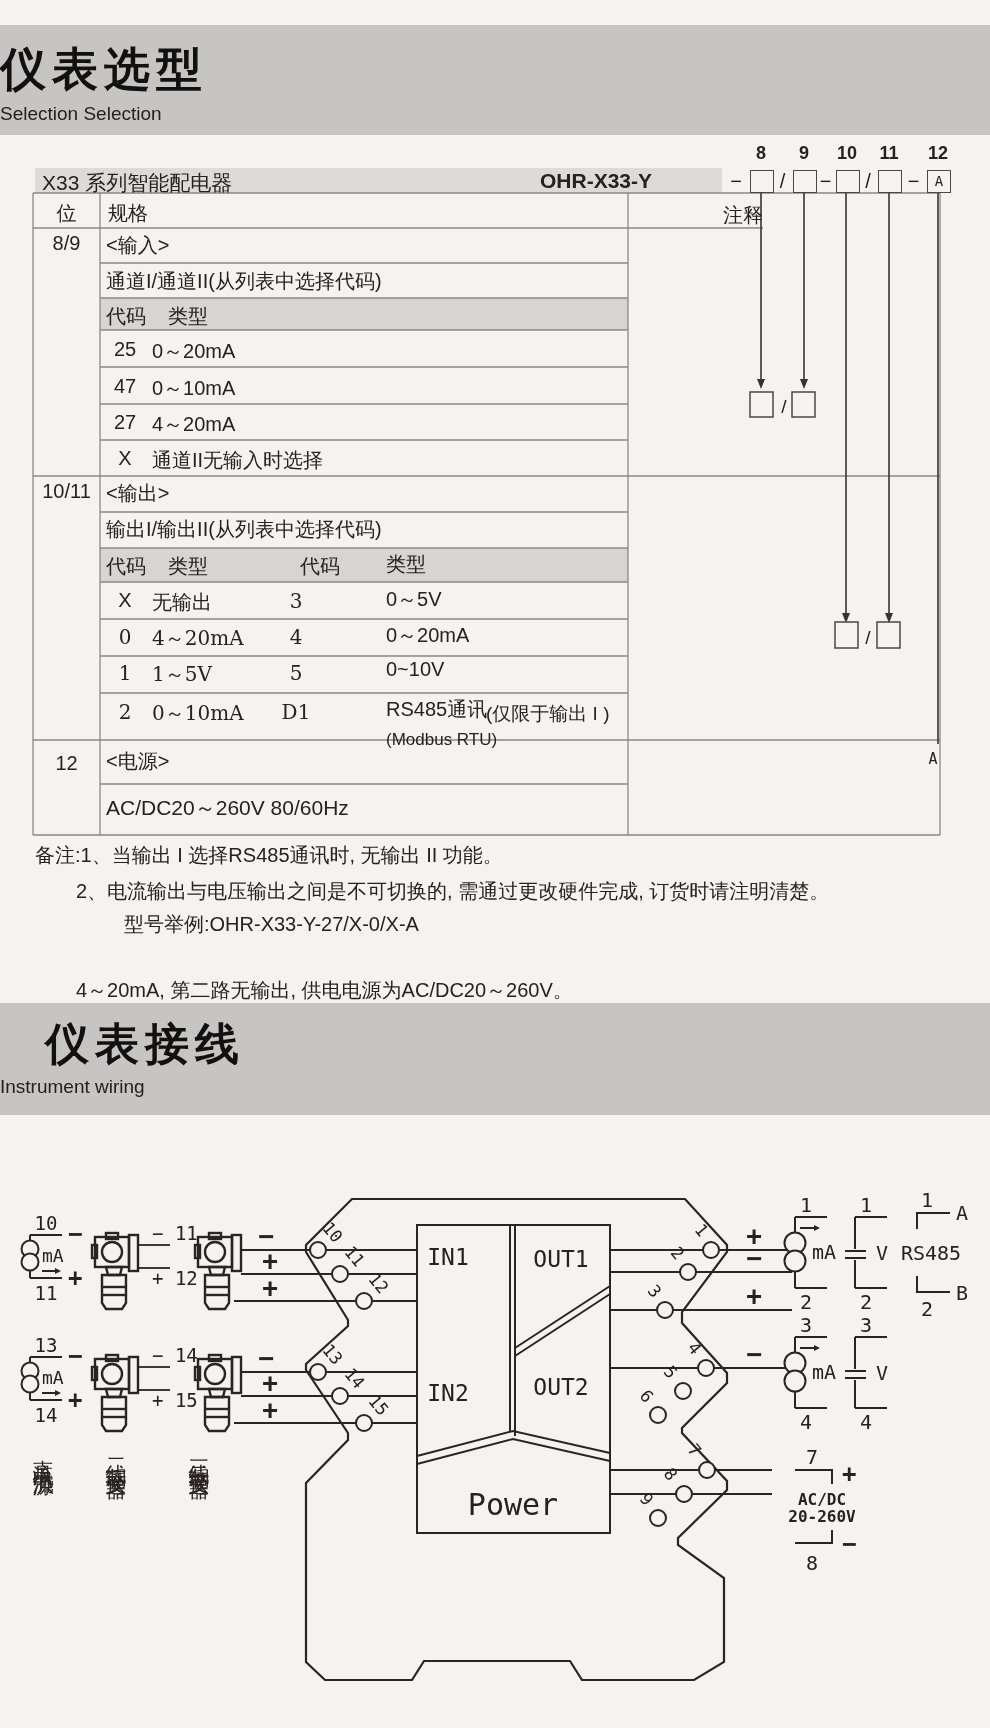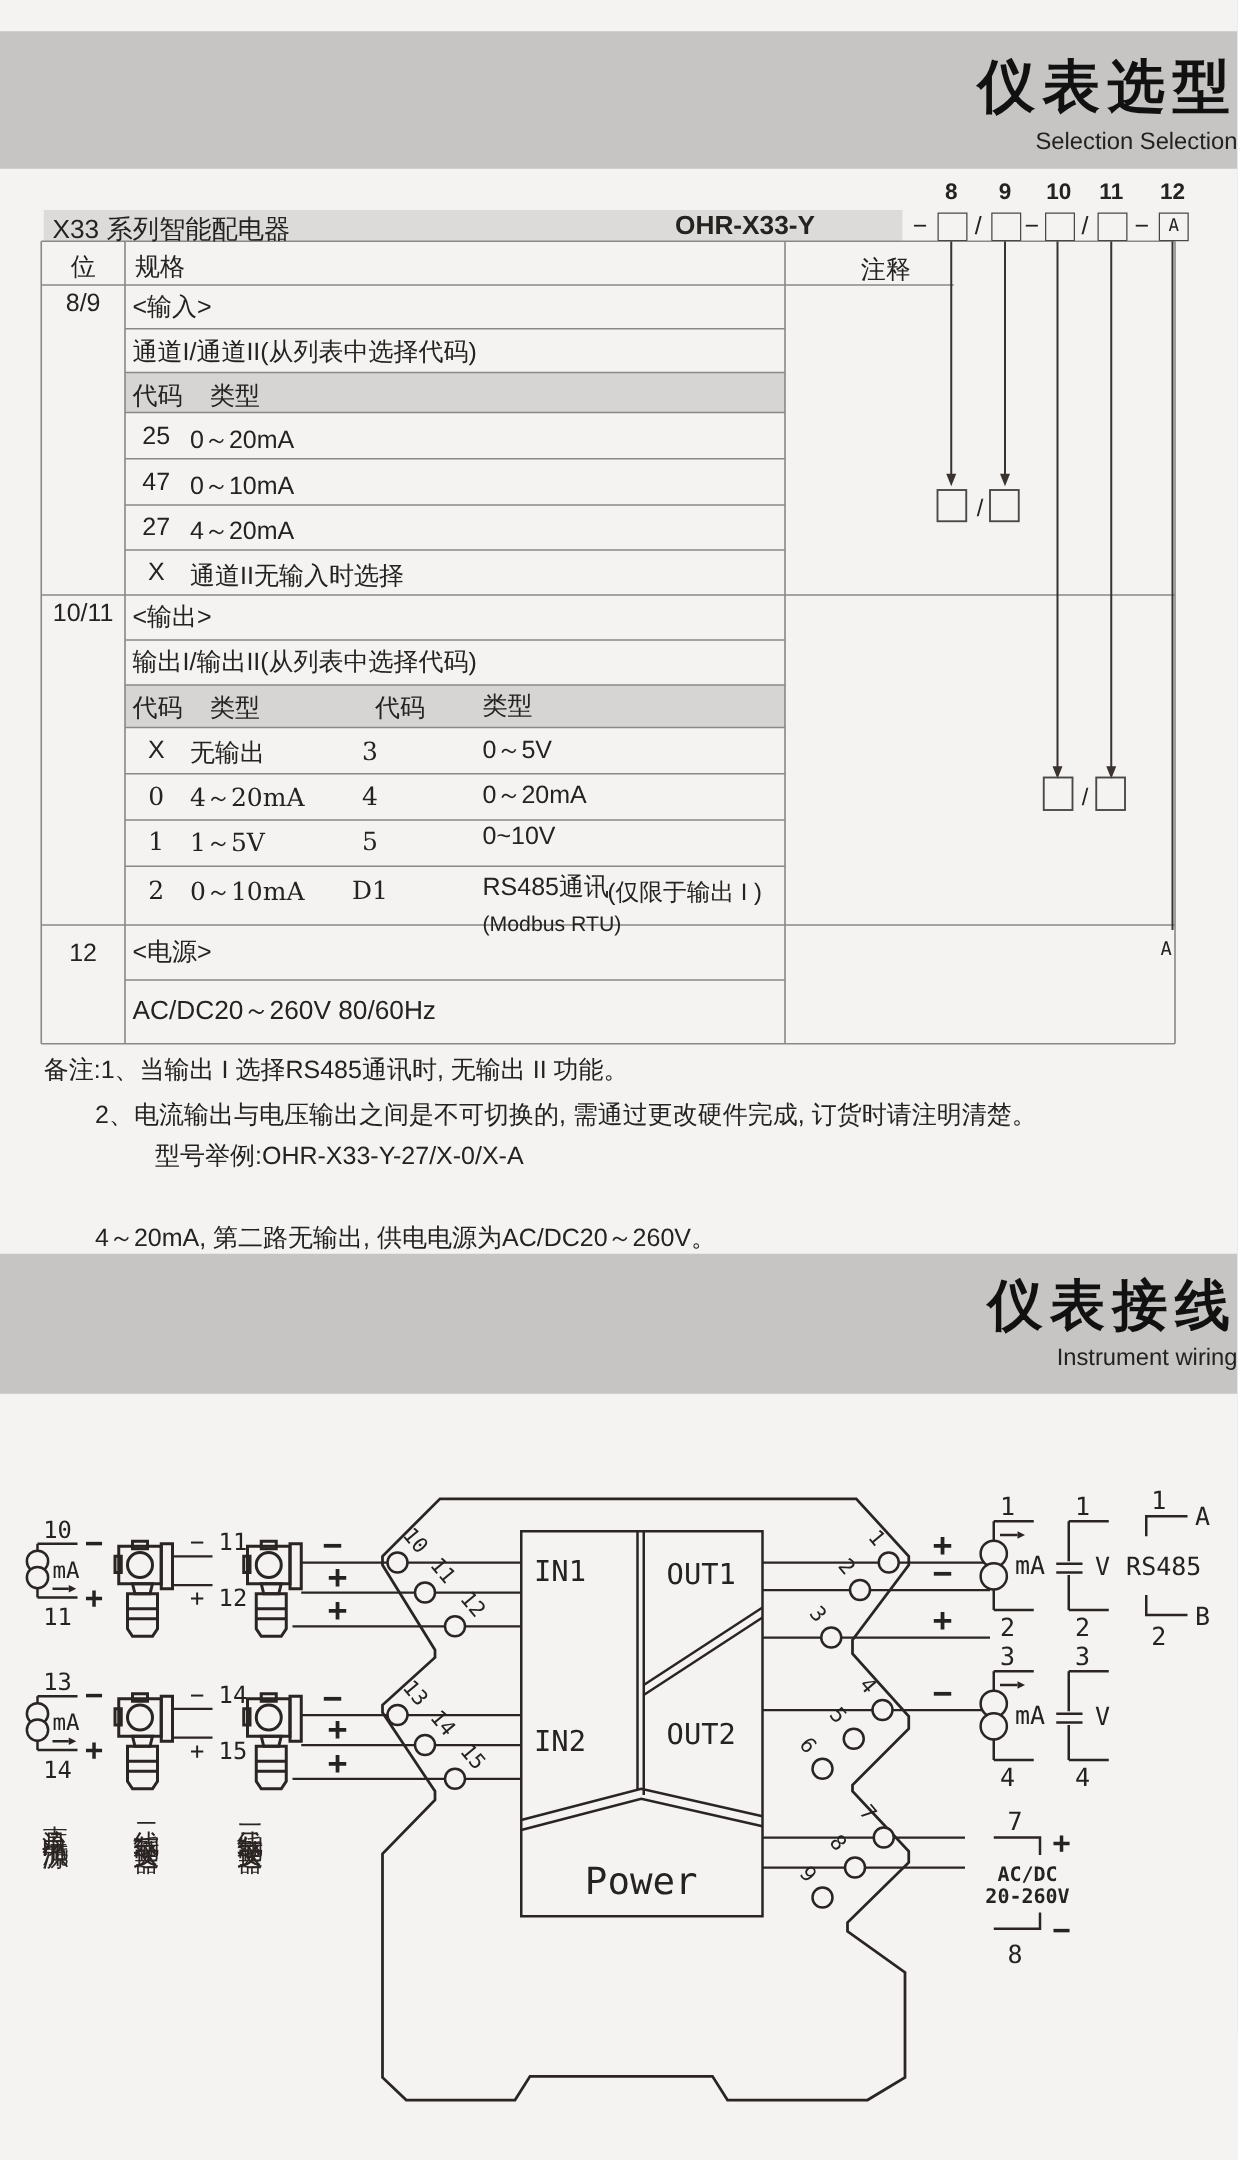--- a/index.html
+++ b/index.html
@@ -1,19 +1,19 @@
 <!DOCTYPE html>
 <html><head>
 <meta charset="utf-8">
 <style>
   html,body{margin:0;padding:0;background:#e8e7e5;}
   .page{position:relative;width:990px;height:1728px;background:#f4f3f1;overflow:hidden;
         font-family:"Liberation Sans","DejaVu Sans",sans-serif;color:#252220;}
   .abs{position:absolute;white-space:nowrap;}
-  .band{position:absolute;left:0;width:990px;background:#c6c5c3;text-align:right;}
+  .band{position:absolute;left:0;width:990px;background:#c6c5c3;text-align:left;}
   .band .bt{font-size:46px;font-weight:bold;letter-spacing:6px;color:#111;}
   .band .bs{font-size:19px;color:#222;margin-top:2px;}
   .t20{font-size:20px;}
   .t21{font-size:21px;}
   .t17{font-size:17px;}
   .t15{font-size:19px;}
   .serif{font-family:"DejaVu Serif","Liberation Serif",serif;}
   .ctr{text-align:center;}
   .digit{font-size:18px;font-weight:bold;text-align:center;width:22px;}
   .mbox{position:absolute;width:22px;height:21px;border:1.5px solid #4a4846;background:#f4f3f1;
@@ -104,21 +104,21 @@
   <span class="mbox" style="left:927px;top:170px;">A</span>
 
   <span class="abs sep" style="left:724px;top:170px;width:24px;">−</span>
   <span class="abs sep" style="left:772px;top:170px;width:21px;">/</span>
   <span class="abs sep" style="left:815px;top:170px;width:21px;">−</span>
   <span class="abs sep" style="left:858px;top:170px;width:20px;">/</span>
   <span class="abs sep" style="left:900px;top:170px;width:27px;">−</span>
 
   <span class="abs t20 ctr" style="left:33px;top:200px;width:67px;">位</span>
   <span class="abs t20" style="left:108px;top:200px;">规格</span>
-  <span class="abs t20 ctr" style="left:641px;top:202px;width:135px;">注释</span>
+  <span class="abs t20 ctr" style="left:628px;top:202px;width:135px;text-align:right;">注释</span>
 
   <span class="abs t20 ctr" style="left:33px;top:232px;width:67px;">8/9</span>
   <span class="abs t20" style="left:106px;top:232px;">&lt;输入&gt;</span>
   <span class="abs t20" style="left:106px;top:268px;">通道I/通道II(从列表中选择代码)</span>
   <span class="abs t20" style="left:106px;top:303px;">代码</span>
   <span class="abs t20" style="left:168px;top:303px;">类型</span>
 
   <span class="abs t20 ctr" style="left:104px;top:338px;width:42px;">25</span>
   <span class="abs t20" style="left:152px;top:338px;">0～20mA</span>
   <span class="abs t20 ctr" style="left:104px;top:375px;width:42px;">47</span>
@@ -159,21 +159,21 @@
   <span class="abs t20 ctr" style="left:33px;top:752px;width:67px;">12</span>
   <span class="abs t20" style="left:106px;top:748px;">&lt;电源&gt;</span>
   <span class="abs t21" style="left:106px;top:794px;">AC/DC20～260V 80/60Hz</span>
 
   <span class="abs t20" style="left:35px;top:842px;">备注:1、当输出 I 选择RS485通讯时, 无输出 II 功能。</span>
   <span class="abs t20" style="left:76px;top:878px;">2、电流输出与电压输出之间是不可切换的, 需通过更改硬件完成, 订货时请注明清楚。</span>
   <span class="abs t20" style="left:76px;top:911px;margin-left:48px;">型号举例:OHR-X33-Y-27/X-0/X-A</span>
   <span class="abs t20" style="left:76px;top:977px;">4～20mA, 第二路无输出, 供电电源为AC/DC20～260V。</span>
 
   <div class="band" style="top:1003px;height:112px;padding-top:12px;box-sizing:border-box;">
-    <div class="bt" style="font-size:44px;">仪表接线</div>
+    <div class="bt" style="font-size:44px;padding-left:45px;">仪表接线</div>
     <div class="bs">Instrument wiring</div>
   </div>
 
   <svg class="abs" style="left:0;top:1088px;" width="990" height="640" viewBox="0 0 990 640" font-family="DejaVu Sans Mono,Liberation Mono,monospace">
     <defs>
       <g id="tx" stroke="#2a2423" stroke-width="2.4" fill="none">
         <rect x="11" y="0" width="12" height="6"></rect>
         <rect x="0" y="4" width="34" height="30"></rect>
         <circle cx="17" cy="19" r="10"></circle>
         <rect x="-3" y="12" width="5" height="13"></rect>

